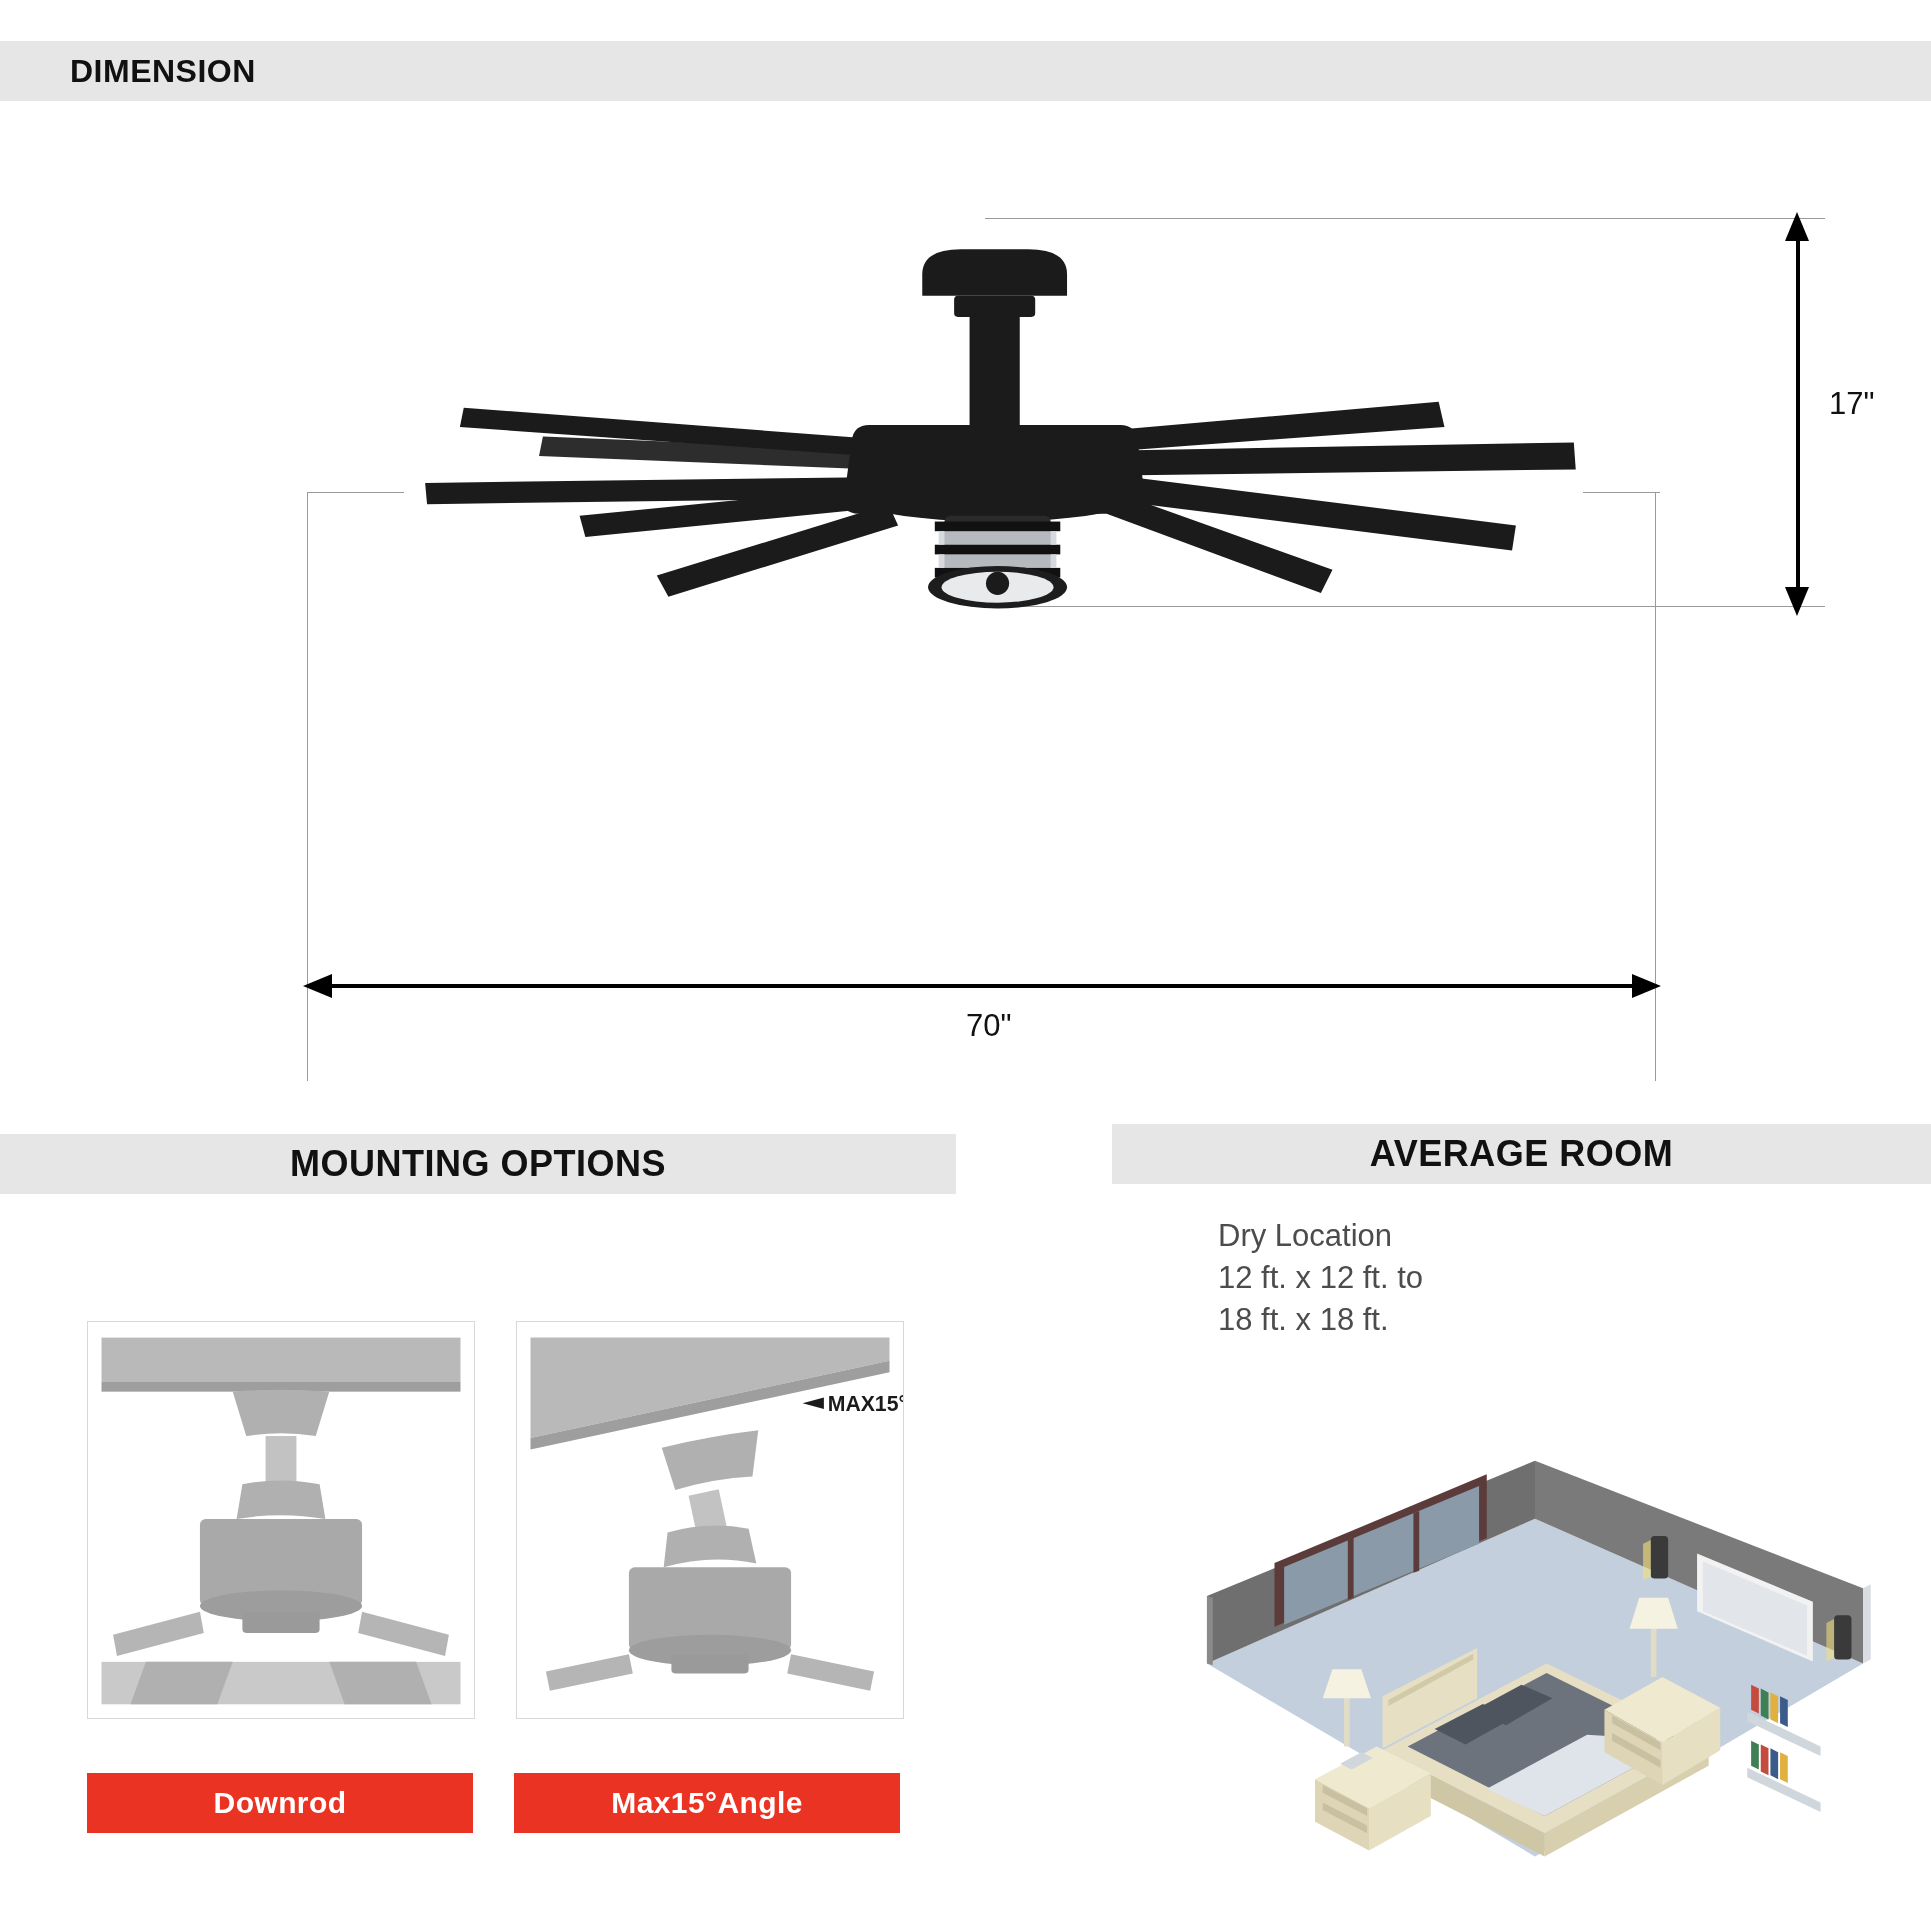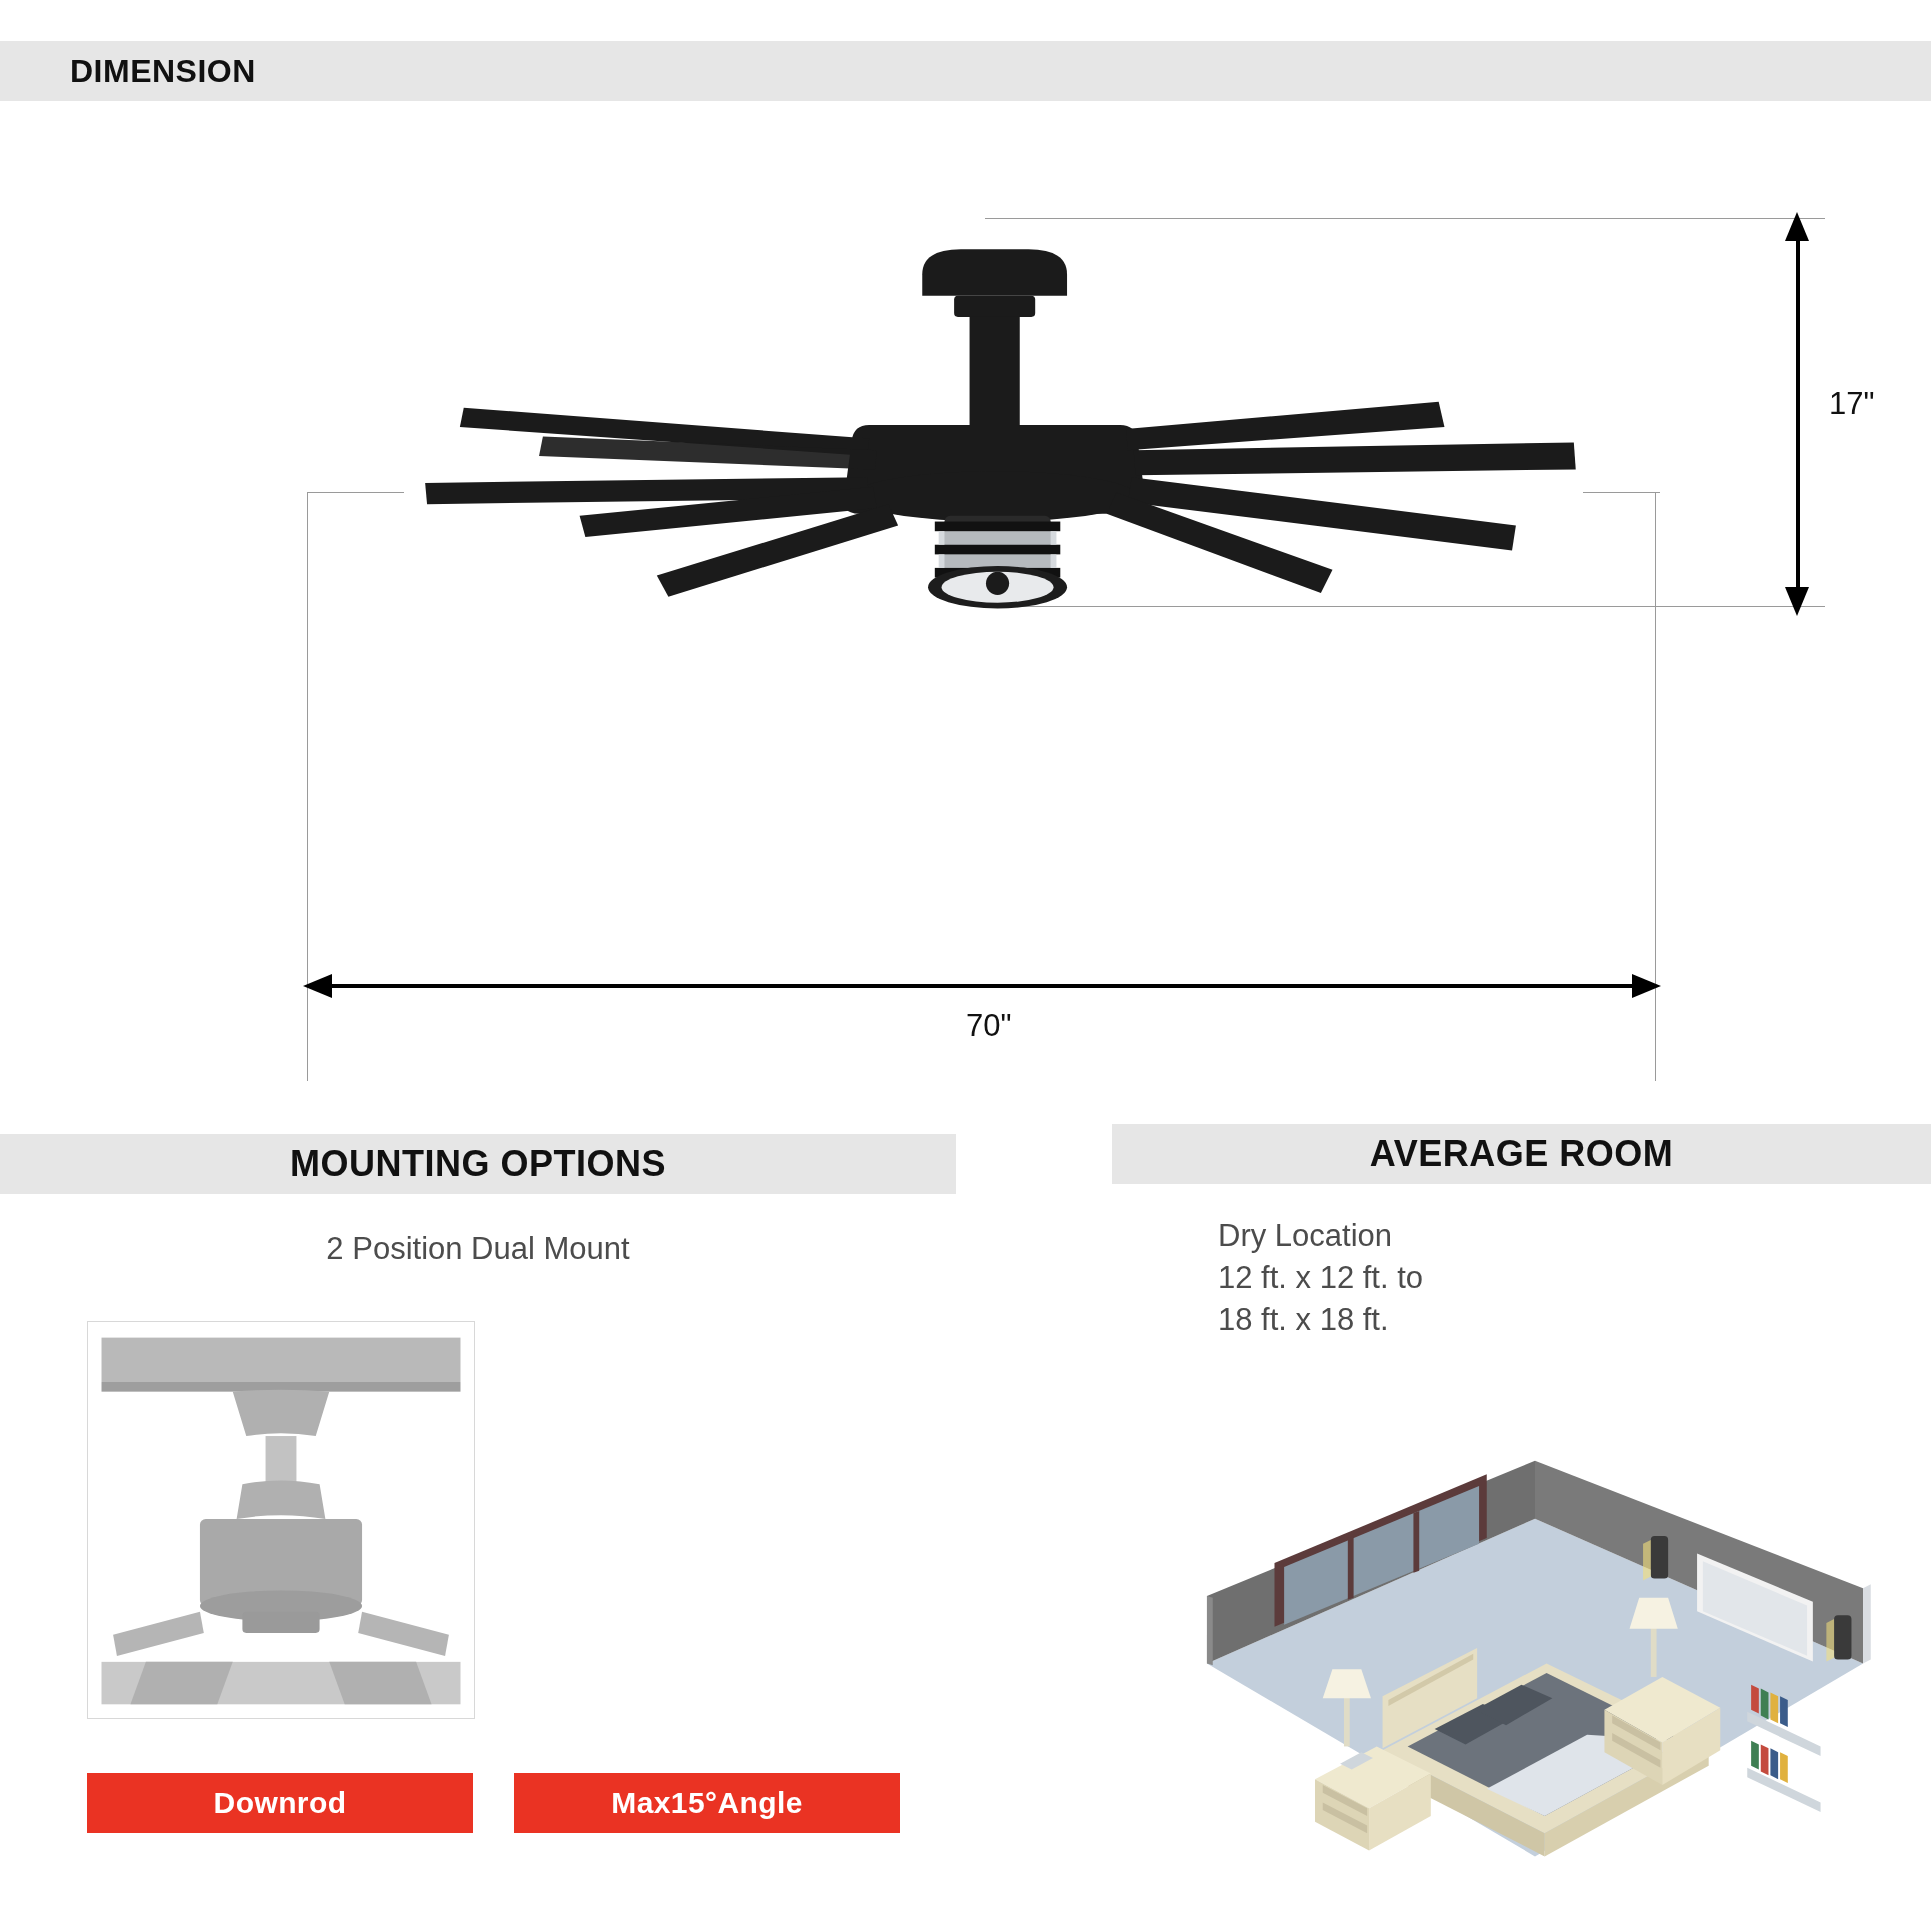--- a/index.html
+++ b/index.html
@@ -235,21 +235,20 @@
       <circle cx="733" cy="400" r="12" fill="#1b1b1b"></circle>
     </g>
   </svg>
 </div>
 
 <div class="header-bar" id="mounting-header">
   <span class="title">MOUNTING OPTIONS</span>
 </div>
 
 <div id="mounting-panel">
-  <div class="sub-caption" style="position:absolute; left:0; top:37px; width:956px;">2 Position Dual Mount</div>
 
   <div class="mount-imgs">
 
     <div class="mount-card">
       <svg width="386" height="396" viewBox="0 0 400 410">
         <rect x="0" y="0" width="400" height="410" fill="#ffffff"></rect>
         <rect x="14" y="16" width="372" height="46" fill="#b9b9b9"></rect>
         <rect x="14" y="62" width="372" height="10" fill="#9e9e9e"></rect>
         <path d="M150 72 q50 -4 100 0 l-14 46 q-36 -6 -72 0 z" fill="#b0b0b0"></path>
         <rect x="184" y="118" width="32" height="50" fill="#c2c2c2"></rect>
@@ -258,20 +257,37 @@
         <ellipse cx="200" cy="294" rx="84" ry="16" fill="#9d9d9d"></ellipse>
         <path d="M116 300 L26 324 L30 346 L120 322 z" fill="#b5b5b5"></path>
         <path d="M284 300 L374 324 L370 346 L280 322 z" fill="#b5b5b5"></path>
         <rect x="160" y="300" width="80" height="22" rx="4" fill="#9a9a9a"></rect>
         <rect x="14" y="352" width="372" height="44" fill="#c9c9c9"></rect>
         <path d="M60 352 L150 352 L134 396 L44 396 z" fill="#b0b0b0"></path>
         <path d="M250 352 L340 352 L356 396 L266 396 z" fill="#b0b0b0"></path>
       </svg>
     </div>
 
+    <div class="mount-card">
+      <svg width="386" height="396" viewBox="0 0 400 410">
+        <rect x="0" y="0" width="400" height="410" fill="#ffffff"></rect>
+        <path d="M14 16 L386 16 L386 40 L14 120 z" fill="#b9b9b9"></path>
+        <path d="M14 120 L386 40 L386 52 L14 132 z" fill="#9e9e9e"></path>
+        <path d="M150 130 q50 -12 100 -18 l-6 48 q-40 2 -80 14 z" fill="#b0b0b0"></path>
+        <rect x="182" y="176" width="32" height="44" fill="#c2c2c2" transform="rotate(-12 198 198)"></rect>
+        <path d="M156 218 q42 -12 84 -4 l8 36 q-48 -10 -96 4 z" fill="#b0b0b0"></path>
+        <rect x="116" y="254" width="168" height="86" rx="6" fill="#a9a9a9"></rect>
+        <ellipse cx="200" cy="340" rx="84" ry="16" fill="#9d9d9d"></ellipse>
+        <path d="M116 344 L30 362 L34 382 L120 364 z" fill="#b5b5b5"></path>
+        <path d="M284 344 L370 362 L366 382 L280 364 z" fill="#b5b5b5"></path>
+        <rect x="160" y="344" width="80" height="20" rx="4" fill="#9a9a9a"></rect>
+        <path d="M296 84 L318 78 L318 90 z" fill="#1b1b1b"></path>
+        <text x="322" y="92" font-family="Liberation Sans, sans-serif" font-size="22" font-weight="bold" fill="#1b1b1b">MAX15°</text>
+      </svg>
+    </div>
   </div>
 
   <div class="label-row">
     <div class="red-label">Downrod</div>
     <div class="red-label">Max15°Angle</div>
   </div>
 </div>
 
 <div class="header-bar" id="room-header">
   <span class="title">AVERAGE ROOM</span>

